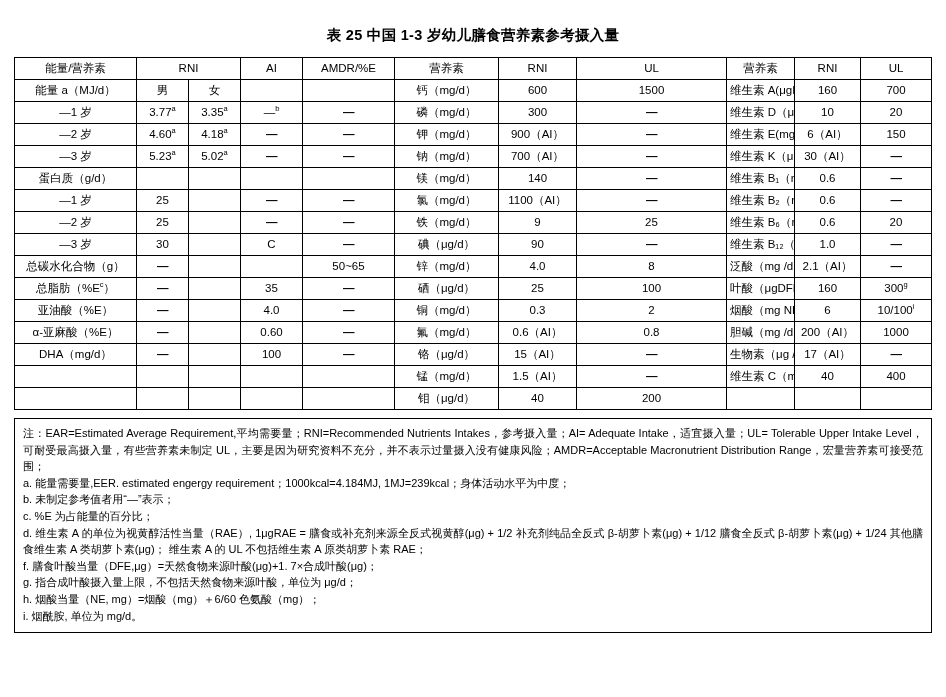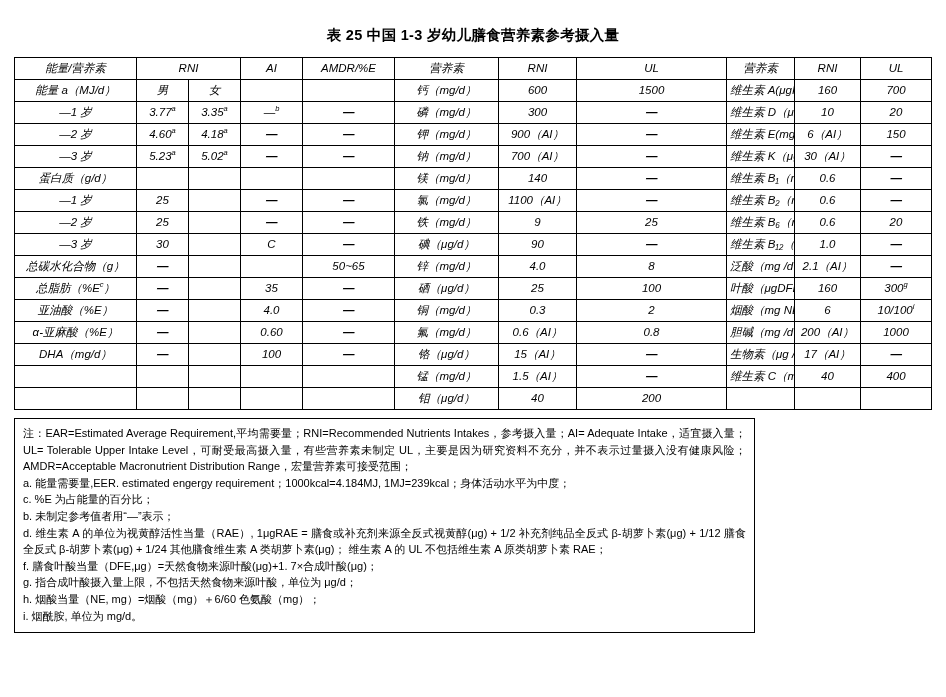--- a/index.html
+++ b/index.html
@@ -30,21 +30,20 @@
     line-height: 18px;
   }
   .table-wrap {
     margin: 13px 14px 0 14px;
   }
   table.rni {
     border-collapse: collapse;
     width: 918px;
     table-layout: fixed;
     font-size: 11.5px;
-    font-style: italic;
   }
   table.rni td, table.rni th {
     border: 1px solid #000000;
     padding: 1px 3px;
     height: 19px;
     text-align: center;
     vertical-align: middle;
     font-weight: normal;
     line-height: 13px;
     overflow: hidden;
@@ -71,21 +70,21 @@
   col.w4 { width: 62px; }
   col.w5 { width: 92px; }
   col.w6 { width: 104px; }
   col.w7 { width: 78px; }
   col.w9 { width: 150px; }
   col.w10 { width: 68px; }
   col.w11 { width: 66px; }
 
   .notes {
     margin: 8px 14px 0 14px;
-    width: 741px;
+    width: 918px;
     box-sizing: border-box;
     border: 1px solid #000000;
     padding: 6px 8px 8px 8px;
     font-size: 11px;
     line-height: 16.6px;
   }
   .notes p {
     margin: 0;
     padding: 0;
     text-align: justify;
@@ -322,22 +321,22 @@
             <td></td>
             <td></td>
           </tr>
         </tbody>
     </table>
   </div>
 
   <div class="notes">
     <p>注：EAR=Estimated Average Requirement,平均需要量；RNI=Recommended Nutrients Intakes，参考摄入量；AI= Adequate Intake，适宜摄入量；UL= Tolerable Upper Intake Level，可耐受最高摄入量，有些营养素未制定 UL，主要是因为研究资料不充分，并不表示过量摄入没有健康风险；AMDR=Acceptable Macronutrient Distribution Range，宏量营养素可接受范围；</p>
     <p>a. 能量需要量,EER. estimated engergy requirement；1000kcal=4.184MJ, 1MJ=239kcal；身体活动水平为中度；</p>
+    <p>b. 未制定参考值者用“—”表示；</p>
     <p>c. %E 为占能量的百分比；</p>
-    <p>b. 未制定参考值者用“—”表示；</p>
     <p>d. 维生素 A 的单位为视黄醇活性当量（RAE）, 1μgRAE = 膳食或补充剂来源全反式视黄醇(μg) + 1/2 补充剂纯品全反式 β-胡萝卜素(μg) + 1/12 膳食全反式 β-胡萝卜素(μg) + 1/24 其他膳食维生素 A 类胡萝卜素(μg)；    维生素 A 的 UL 不包括维生素 A 原类胡萝卜素 RAE；</p>
     <p>f. 膳食叶酸当量（DFE,μg）=天然食物来源叶酸(μg)+1. 7×合成叶酸(μg)；</p>
     <p>g. 指合成叶酸摄入量上限，不包括天然食物来源叶酸，单位为 μg/d；</p>
     <p>h. 烟酸当量（NE, mg）=烟酸（mg）＋6/60 色氨酸（mg）；</p>
     <p>i. 烟酰胺, 单位为 mg/d。</p>
   </div>
 
 </div>
 
 </body></html>

